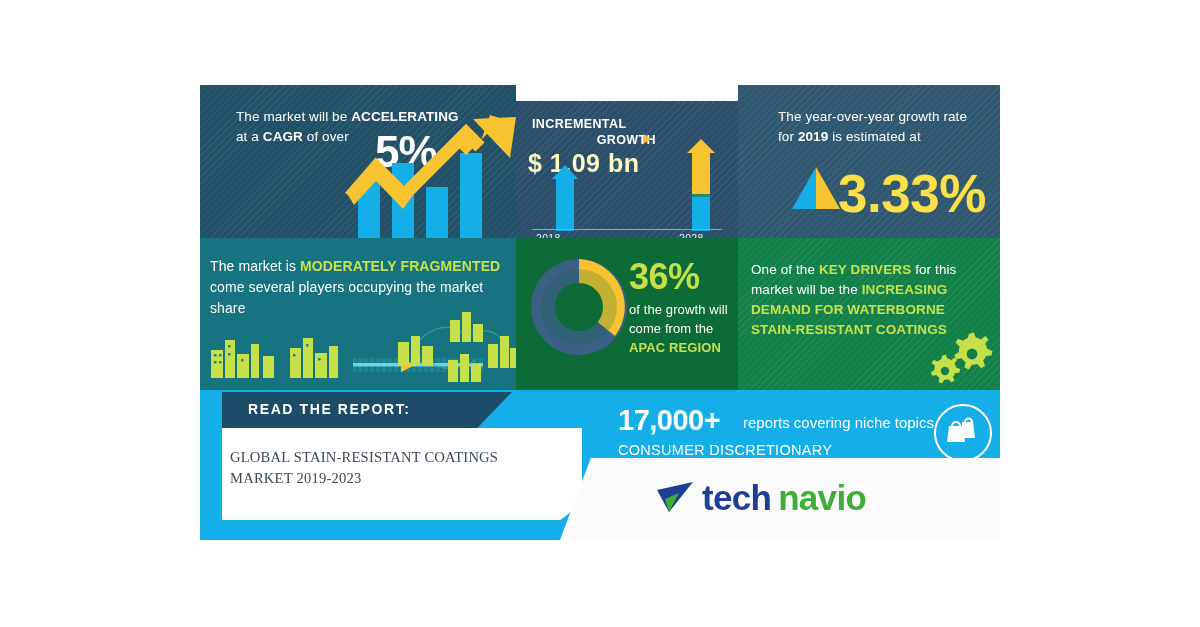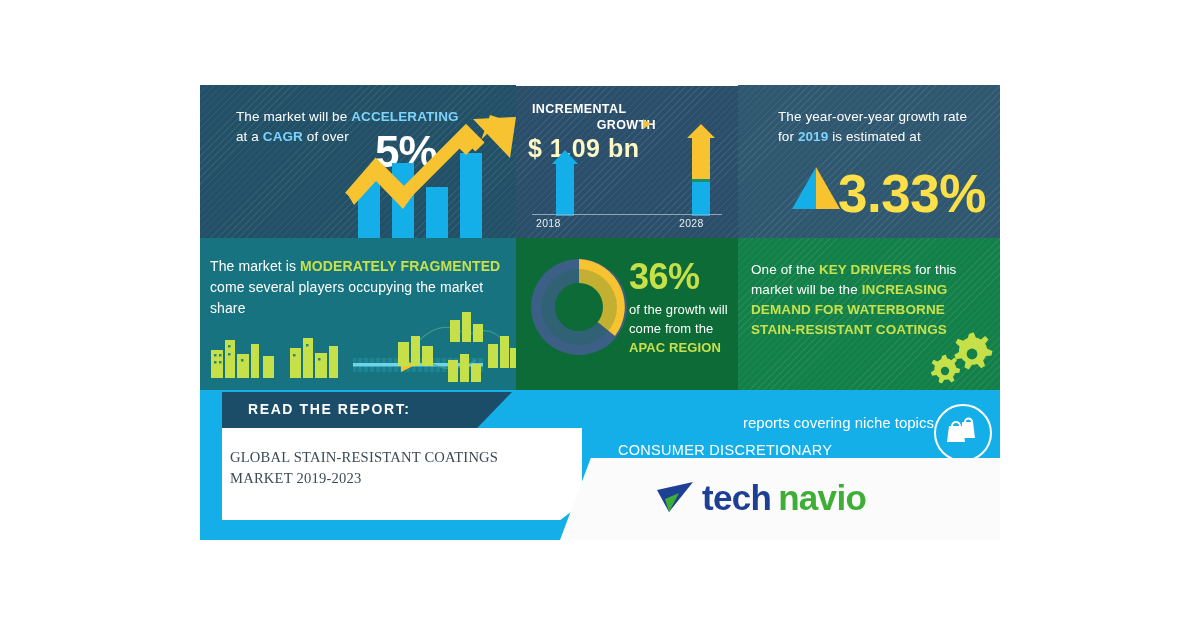--- a/index.html
+++ b/index.html
@@ -7,37 +7,37 @@
 
   #canvas{position:relative;width:1200px;height:627px;background:#ffffff;overflow:hidden;}
 
   
   #info{position:absolute;left:200px;top:85px;width:800px;height:455px;}
 
   .panel{position:absolute;overflow:hidden;box-sizing:border-box;}
 
   
   #p-cagr   {left:0px;   top:0px;   width:316px; height:153px; background:#215067;}
-  #p-incr   {left:316px; top:1px;   width:222px; height:159px; background:#2b4f6b;}
+  #p-incr   {left:316px; top:16px;   width:222px; height:159px; background:#2b4f6b;}
   #p-yoy    {left:538px; top:0px;   width:262px; height:153px; background:#2f5870;}
 
   
   #p-frag   {left:0px;   top:153px; width:316px; height:152px; background:#17737f;}
   #p-apac   {left:316px; top:153px; width:222px; height:152px; background:#0c6b36;}
   #p-driver {left:538px; top:153px; width:262px; height:152px; background:#128048;}
 
   
   #p-footer {left:0px;   top:305px; width:800px; height:150px; background:#14aee8;padding-left:12px;}
 
   .diag{position:absolute;inset:0;opacity:.07;
      background-image:repeating-linear-gradient(135deg,#ffffff 0 1px,transparent 1px 5px);}
 
   
   .txt{position:absolute;color:#ffffff;font-size:13.5px;line-height:20px;letter-spacing:.1px;}
-  .hl-white{color:#7dd3fc;font-weight:bold;}
+  .hl-white{color:#ffffff;font-weight:bold;}
   .hl-lime{color:#c8e04c;font-weight:bold;}
 
   
   #cagr-text{left:36px;top:22px;width:250px;}
   #cagr-val{position:absolute;left:175px;top:42px;font-size:44px;font-weight:bold;color:#fff;letter-spacing:-1px;}
 
   
   #cagr-art{position:absolute;left:140px;top:28px;width:180px;height:125px;}
 
   
@@ -256,20 +256,21 @@
 
     <div class="panel" id="p-footer">
 
       <div id="ribbon">
         <span>READ THE REPORT:</span>
       </div>
 
       <div id="report-card"></div>
       <div id="report-title">GLOBAL STAIN-RESISTANT COATINGS MARKET 2019-2023</div>
 
+      <div id="foot-count">17,000+</div>
       <div id="foot-count-sub">reports covering niche topics</div>
       <div id="foot-cat">CONSUMER DISCRETIONARY</div>
       <div id="foot-read">Read them at:</div>
       <a id="foot-url" href="#">www.technavio.com</a>
 
       <div id="bagcircle">
         <svg width="50" height="50" viewBox="0 0 50 50">
           <path d="M13 20 h14 l2 16 h-18 Z" fill="#ffffff"></path>
           <path d="M16 20 a4 4 0 0 1 8 0" fill="none" stroke="#ffffff" stroke-width="2"></path>
           <path d="M26 16 h11 l2 16 h-13 Z" fill="#ffffff"></path>

